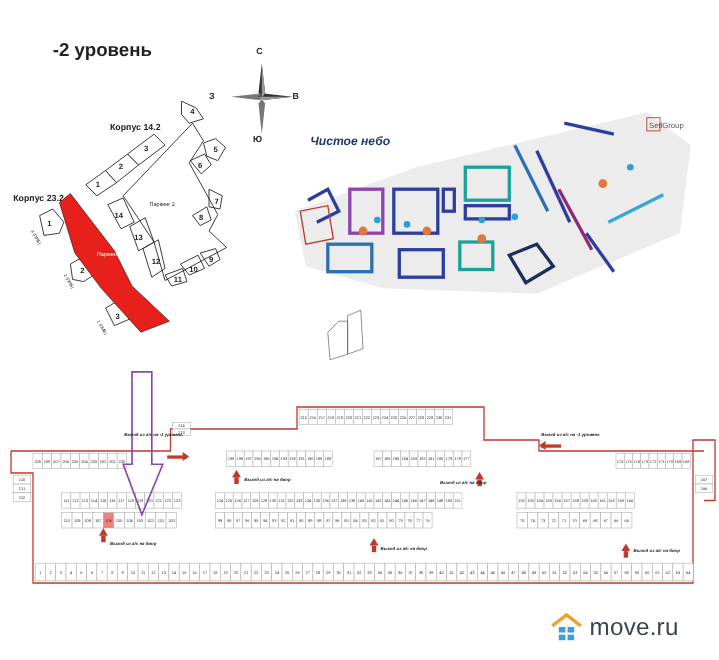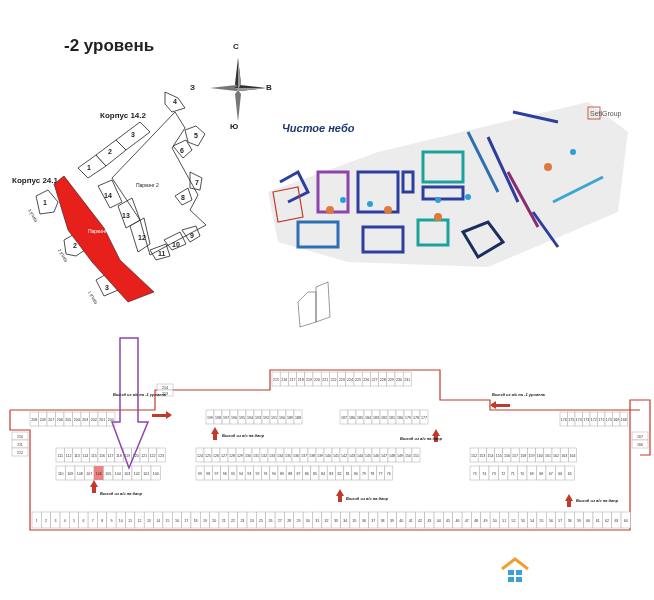--- a/index.html
+++ b/index.html
@@ -1,18 +1,18 @@
 <!DOCTYPE html>
 <html><head>
 <meta charset="utf-8">
 <style>
   html,body{margin:0;padding:0;background:#fff;}
   body{width:654px;height:600px;position:relative;overflow:hidden;font-family:"Liberation Sans",sans-serif;color:#222;}
   .abs{position:absolute;}
-  .title{left:48px;top:36px;font-size:17px;font-weight:bold;color:#222;margin-left:16px;}
+  .title{left:48px;top:36px;font-size:17px;font-weight:bold;color:#222;}
   .compass-letter{font-size:8px;font-weight:bold;color:#222;}
   .bld-label{font-size:8px;font-weight:bold;color:#222;}
   .siteplan{left:258px;top:92px;width:380px;height:240px;}
   svg text{font-family:"Liberation Sans",sans-serif;}
   .logo{left:500px;top:556px;display:flex;align-items:center;gap:6px;}
   .logo-text{font-size:22px;color:#3a4450;font-weight:normal;letter-spacing:0.2px;}
 </style>
 </head>
 <body>
 
@@ -27,21 +27,21 @@
     <polygon points="40,14 43,40 40,46" fill="#999"></polygon>
     <polygon points="68,44 42,47 36,44" fill="#999"></polygon>
   </svg>
 </div>
 <div class="abs compass-letter" style="left:233px;top:42px;">С</div>
 <div class="abs compass-letter" style="left:230px;top:122px;">Ю</div>
 <div class="abs compass-letter" style="left:190px;top:83px;">З</div>
 <div class="abs compass-letter" style="left:266px;top:83px;">В</div>
 
 <div class="abs bld-label" style="left:64px;top:111px;padding-left:36px;">Корпус 14.2</div>
-<div class="abs bld-label" style="left:12px;top:176px;">Корпус 24.1</div>
+<div class="abs bld-label" style="left:12px;top:176px;">Корпус 23.2</div>
 
 <div class="abs" style="left:20px;top:85px;width:190px;height:230px;">
   <svg width="190" height="230" viewBox="20 85 190 230">
     <g fill="#fff" stroke="#222" stroke-width="0.8">
 
       <polygon points="78,168 96,155 106,166 88,178"></polygon>
       <polygon points="96,155 116,140 126,150 106,166"></polygon>
       <polygon points="116,140 140,122 150,132 126,150"></polygon>
       <polygon points="165,92 178,98 185,108 172,112 165,104"></polygon>
       <polygon points="185,130 196,126 205,134 198,146 188,142"></polygon>
@@ -641,13 +641,14 @@
 </div>
 
 <div class="abs logo">
   <svg width="30" height="28" viewBox="0 0 30 28">
     <polyline points="2,13 15,3 28,13" fill="none" stroke="#f0a030" stroke-width="3"></polyline>
     <rect x="8" y="14" width="6" height="5" fill="#3aa0d8"></rect>
     <rect x="16" y="14" width="6" height="5" fill="#3aa0d8"></rect>
     <rect x="8" y="21" width="6" height="5" fill="#3aa0d8"></rect>
     <rect x="16" y="21" width="6" height="5" fill="#3aa0d8"></rect>
   </svg>
+  <span class="logo-text">move.ru</span>
 </div>
 
 </body></html>

